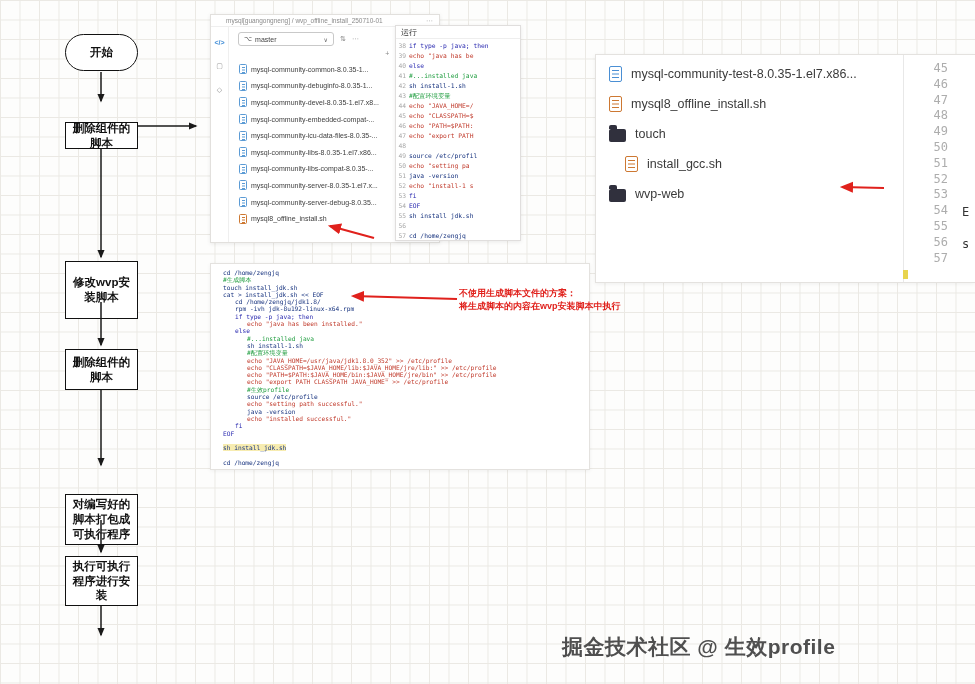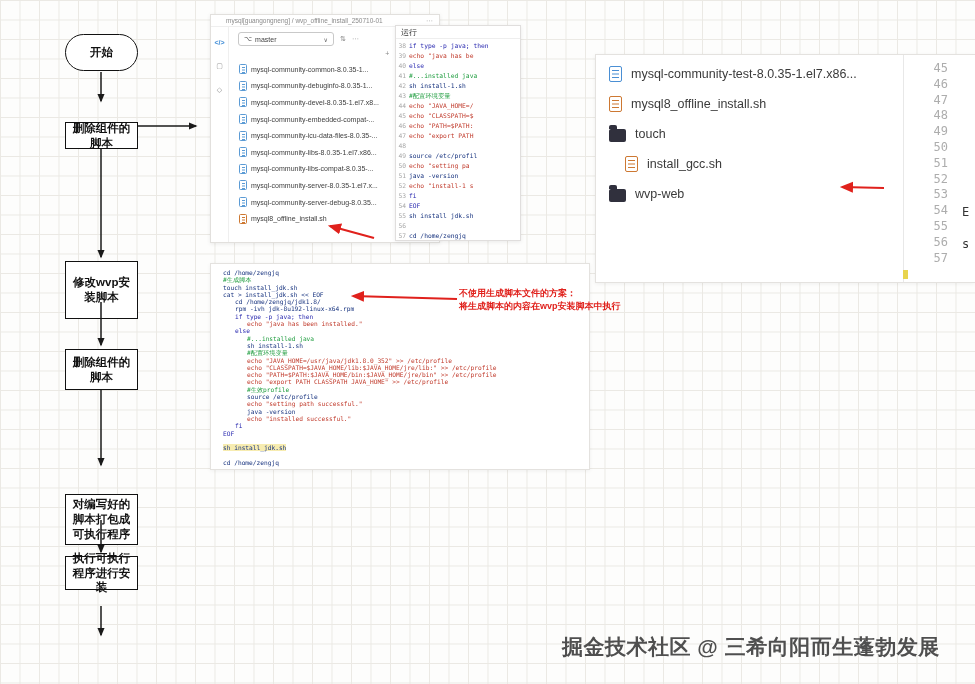--- a/index.html
+++ b/index.html
@@ -19,21 +19,21 @@
     border:1.6px solid #111; color:#111; z-index:2;
     display:flex; align-items:center; justify-content:center;
     text-align:center; font-size:11.5px; line-height:1.3; padding:3px 5px;font-weight:bold;
   }
   .stadium { border-radius:20px; }
   .fn0 { top:34px;  height:37px; }
   .fn1 { top:122px; height:27px; }
   .fn2 { top:261px; height:58px; }
   .fn3 { top:349px; height:41px; }
   .fn4 { top:494px; height:51px; }
-  .fn5 { top:556px; height:34px; }
+  .fn5 { top:556px; height:50px; }
   .fn6 { top:639px; height:37px; }
 
   .overlay { position:absolute; left:0; top:0; z-index:6; pointer-events:none; }
   .fa { stroke:#1a1a1a; stroke-width:1.5; marker-end:url(#ah); }
   .ra { stroke:#e0211c; stroke-width:2.2; marker-end:url(#rah); }
 
   
   .p1 { position:absolute; left:210px; top:14px; width:230px; height:229px;
         background:#fff; border:1px solid #e2e0dd; box-shadow:0 1px 4px rgba(0,0,0,.08);
         z-index:1; overflow:hidden; }
@@ -481,15 +481,15 @@
 
         <div class="p4-line cmd lv0">cd /home/zengjq</div>
       </div>
   </div>
 
   <div class="annotation">
     <div>不使用生成脚本文件的方案：</div>
     <div>将生成脚本的内容在wvp安装脚本中执行</div>
   </div>
 
-  <div class="watermark">掘金技术社区 @ 三希向阳而生蓬勃发展</div>
+  <div class="watermark">掘金技术社区 @ 生效profile</div>
 
 </div>
 
 </body></html>

